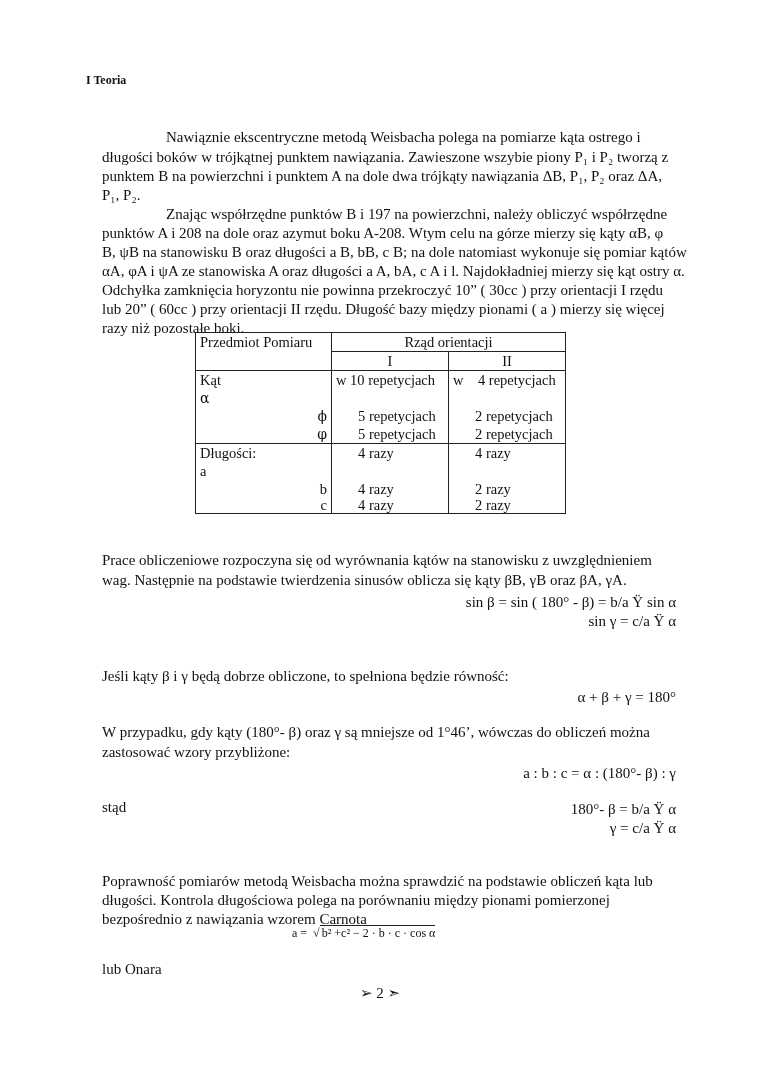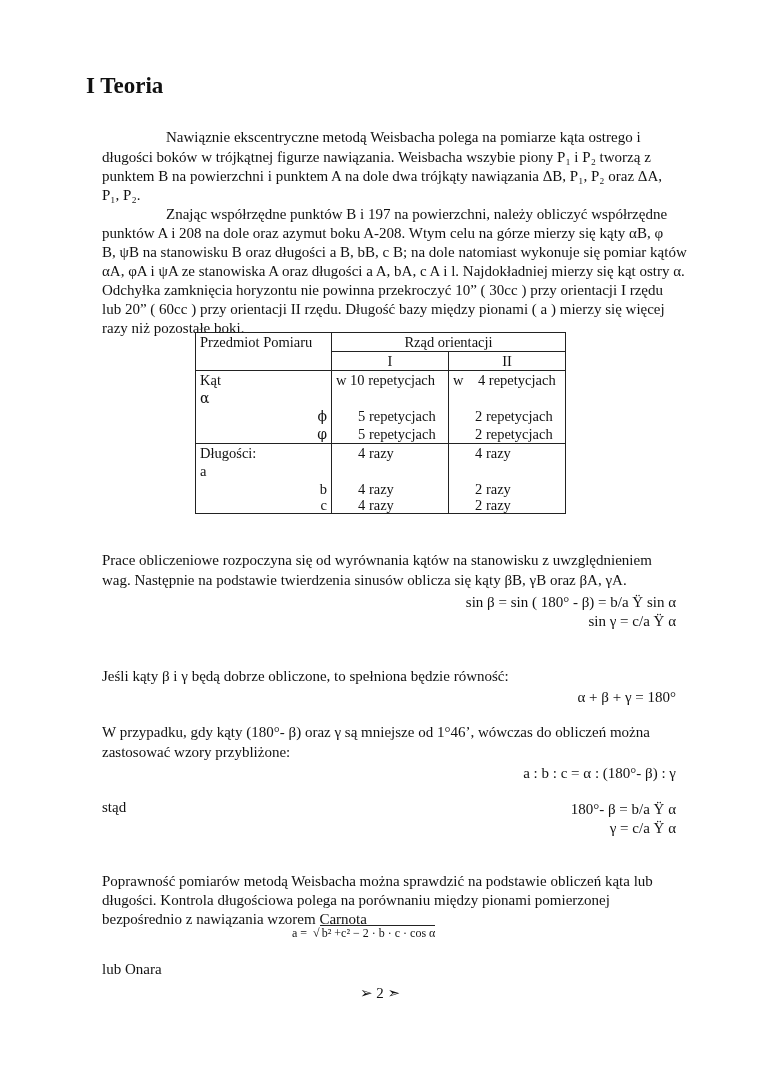--- a/index.html
+++ b/index.html
@@ -1,18 +1,18 @@
 <!DOCTYPE html>
 <html><head>
   <meta charset="utf-8">
   <style>
     html, body { margin: 0; padding: 0; background: #ffffff; }
     body { width: 760px; height: 1075px; position: relative; overflow: hidden;
            font-family: "Liberation Serif", "DejaVu Serif", serif; color: #111; }
-    h1 { position: absolute; left: 86px; top: 73px; margin: 0; font-size: 23px; font-weight: bold; }
+    h1 { position: absolute; left: 86px; top: 73px; margin: 0; font-size: 12px; font-weight: bold; }
     .p { position: absolute; left: 86px; width: 590px; font-size: 15px; line-height: 19.5px; margin: 16px; }
     .indent { text-indent: 64px; }
     .gr { font-family: "DejaVu Serif", serif; font-size: 14px; }
     .center { text-align: center; }
     table.t { position: absolute; left: 195px; top: 332px; border-collapse: collapse; font-size: 14.5px; line-height: 18px; }
     table.t td { border: 1px solid #222; padding: 0 4px; vertical-align: top; }
     .c0 { width: 127px; margin-left: 32px; }
     .c1 { width: 108px; }
     .c2 { width: 108px; }
     .r { text-align: right; }
@@ -20,21 +20,21 @@
     .formula { position: absolute; left: 292px; top: 926px; font-size: 12px; }
     .sqrt { border-top: 1px solid #222; padding-left: 2px; }
     .pagenum { position: absolute; left: 0; width: 760px; top: 984px; text-align: center; font-size: 15px; }
   </style>
 </head>
 <body>
 
 <h1>I Teoria</h1>
 
 <div class="p indent" style="top:112px"><span>Nawiąznie ekscentryczne metodą Weisbacha polega na pomiarze kąta ostrego i</span></div>
-<div class="p" style="top:132px"><span>długości boków w trójkątnej figurze nawiązania. Weisbacha wszybie piony P₁ i P₂ tworzą z</span></div>
+<div class="p" style="top:132px"><span>długości boków w trójkątnej punktem nawiązania. Zawieszone wszybie piony P₁ i P₂ tworzą z</span></div>
 <div class="p" style="top:151px"><span>punktem B na powierzchni i punktem A na dole dwa trójkąty nawiązania ΔB, P₁, P₂ oraz ΔA,</span></div>
 <div class="p" style="top:170px"><span>P₁, P₂.</span></div>
 
 <div class="p indent" style="top:189px"><span>Znając współrzędne punktów B i 197 na powierzchni, należy obliczyć współrzędne</span></div>
 <div class="p" style="top:208px"><span>punktów A i 208 na dole oraz azymut boku A-208. Wtym celu na górze mierzy się kąty αB, φ</span></div>
 <div class="p" style="top:227px"><span>B, ψB na stanowisku B oraz długości a B, bB, c B; na dole natomiast wykonuje się pomiar kątów</span></div>
 <div class="p" style="top:246px"><span>αA,  φA i ψA ze stanowiska A oraz długości a A, bA, c A i l. Najdokładniej mierzy się kąt ostry α.</span></div>
 <div class="p" style="top:265px"><span>Odchyłka zamknięcia horyzontu nie powinna przekroczyć 10” ( 30cc ) przy orientacji I rzędu</span></div>
 <div class="p" style="top:284px"><span>lub 20” ( 60cc ) przy orientacji II rzędu. Długość bazy między pionami ( a ) mierzy się więcej</span></div>
 <div class="p" style="top:303px"><span>razy niż pozostałe boki.</span></div>

